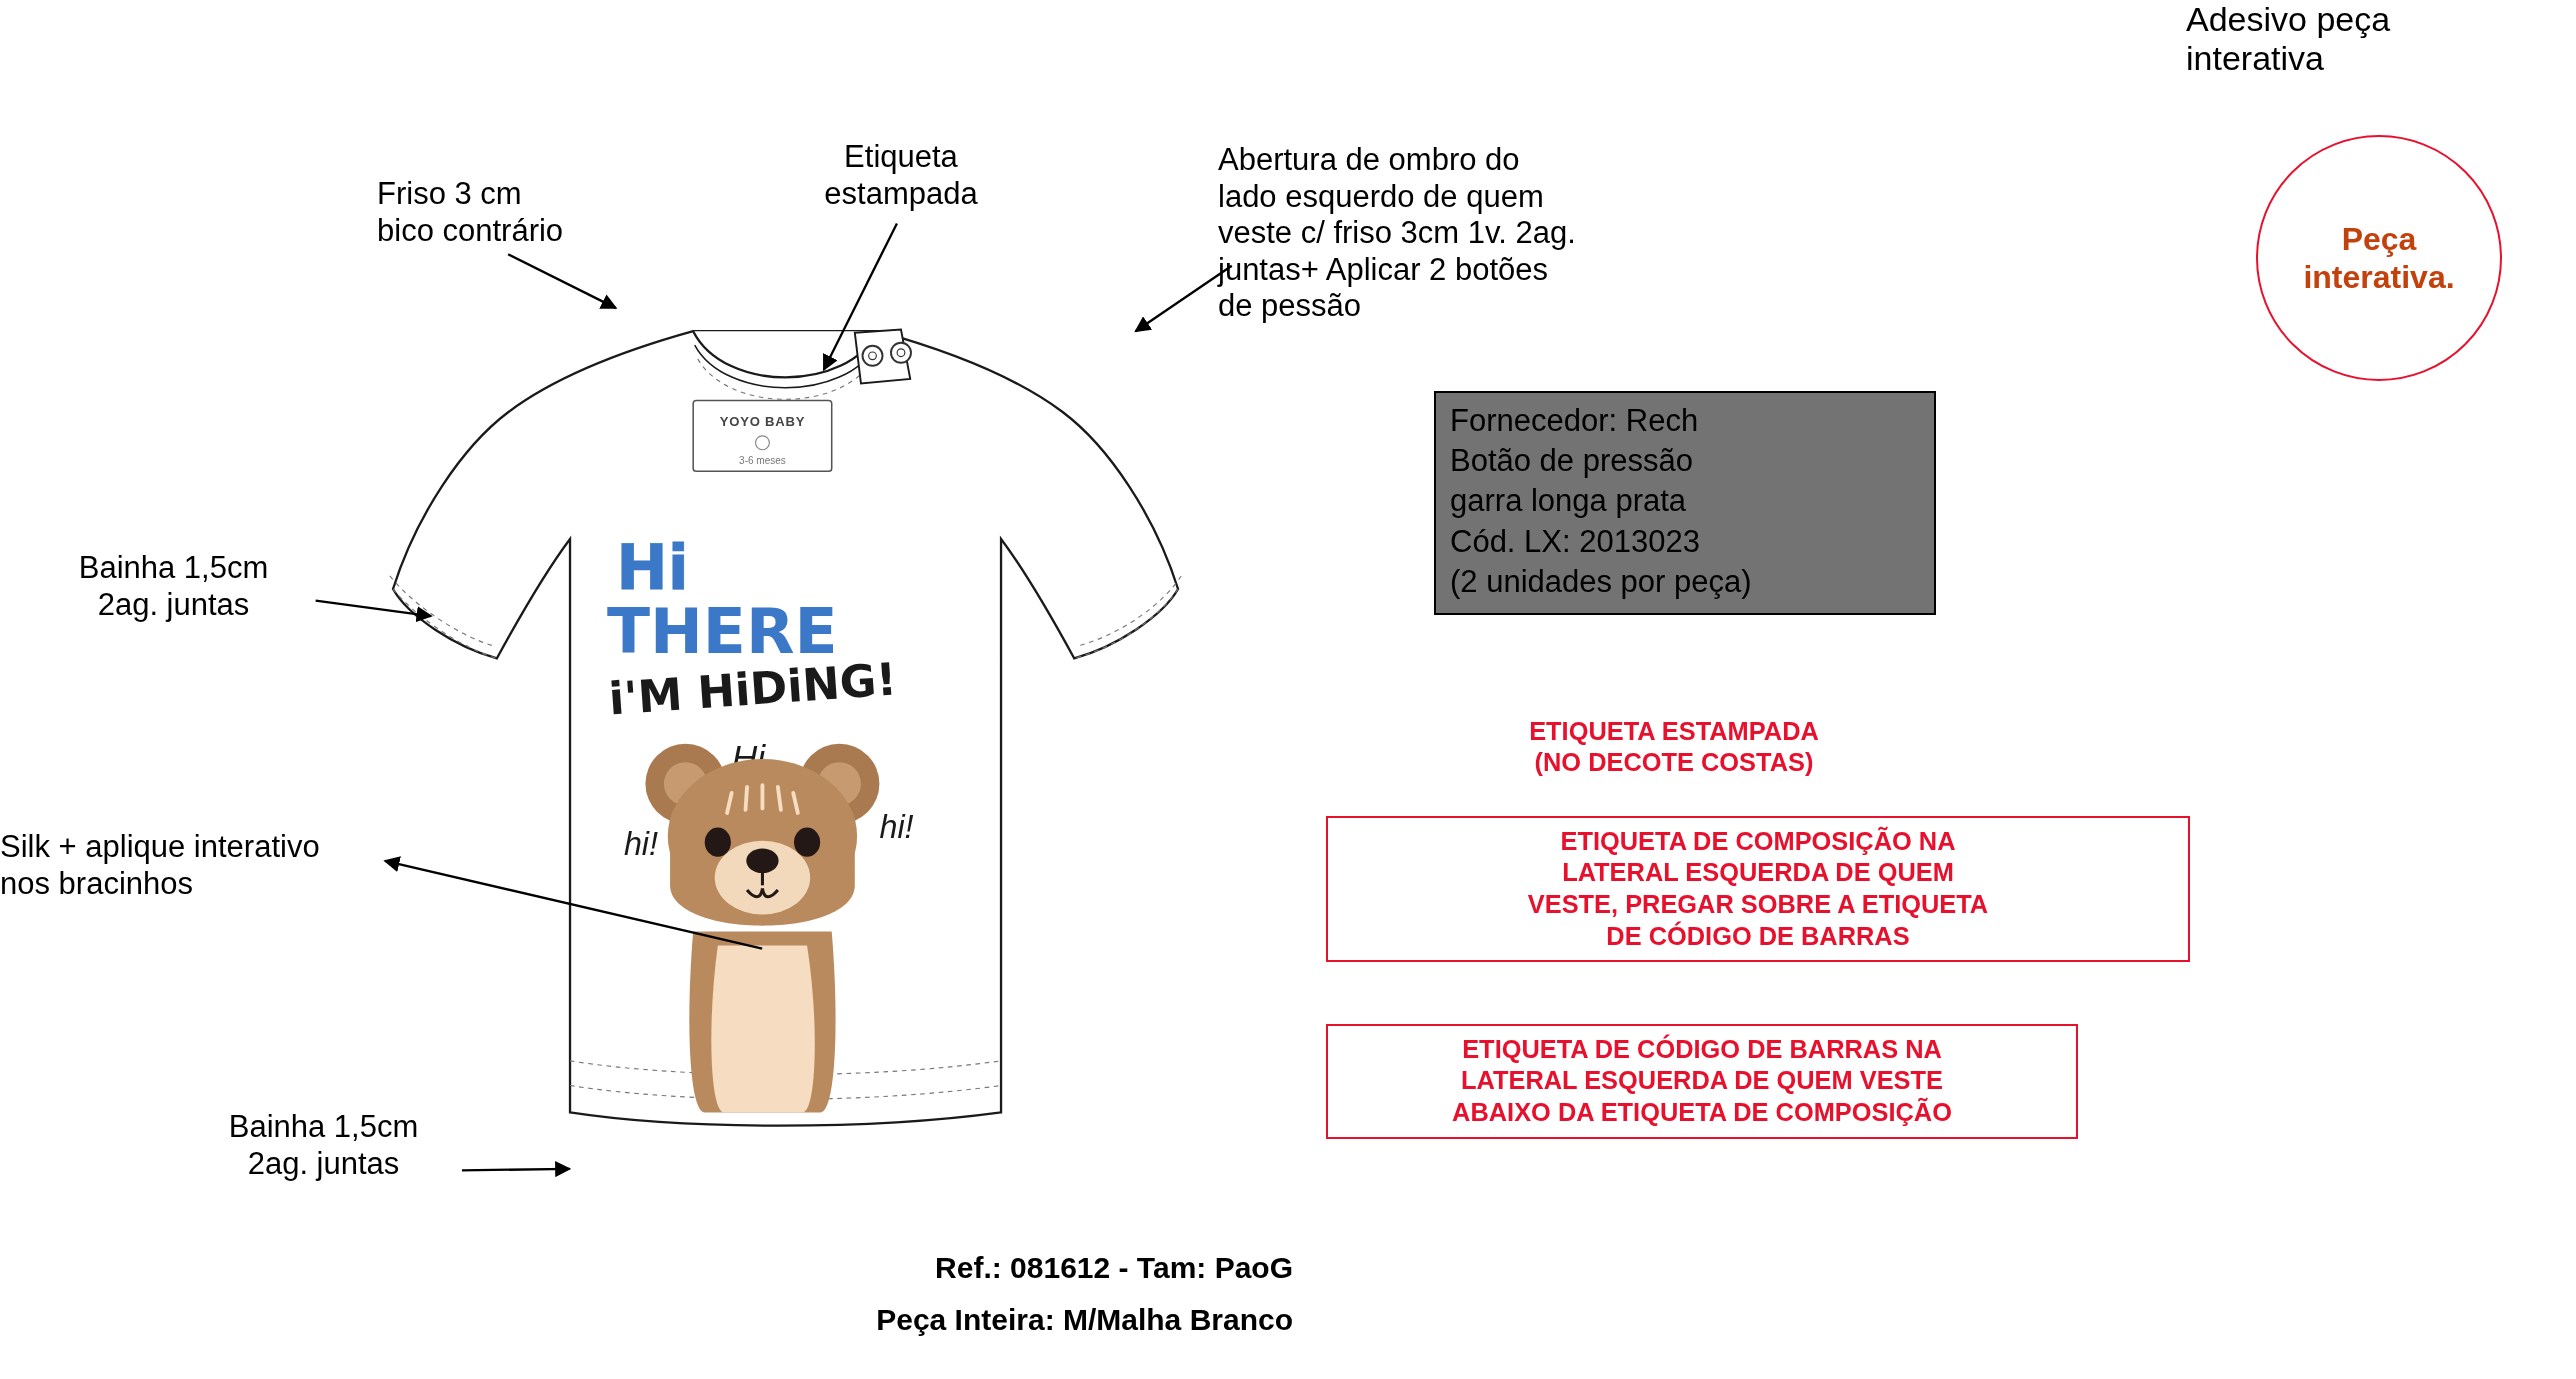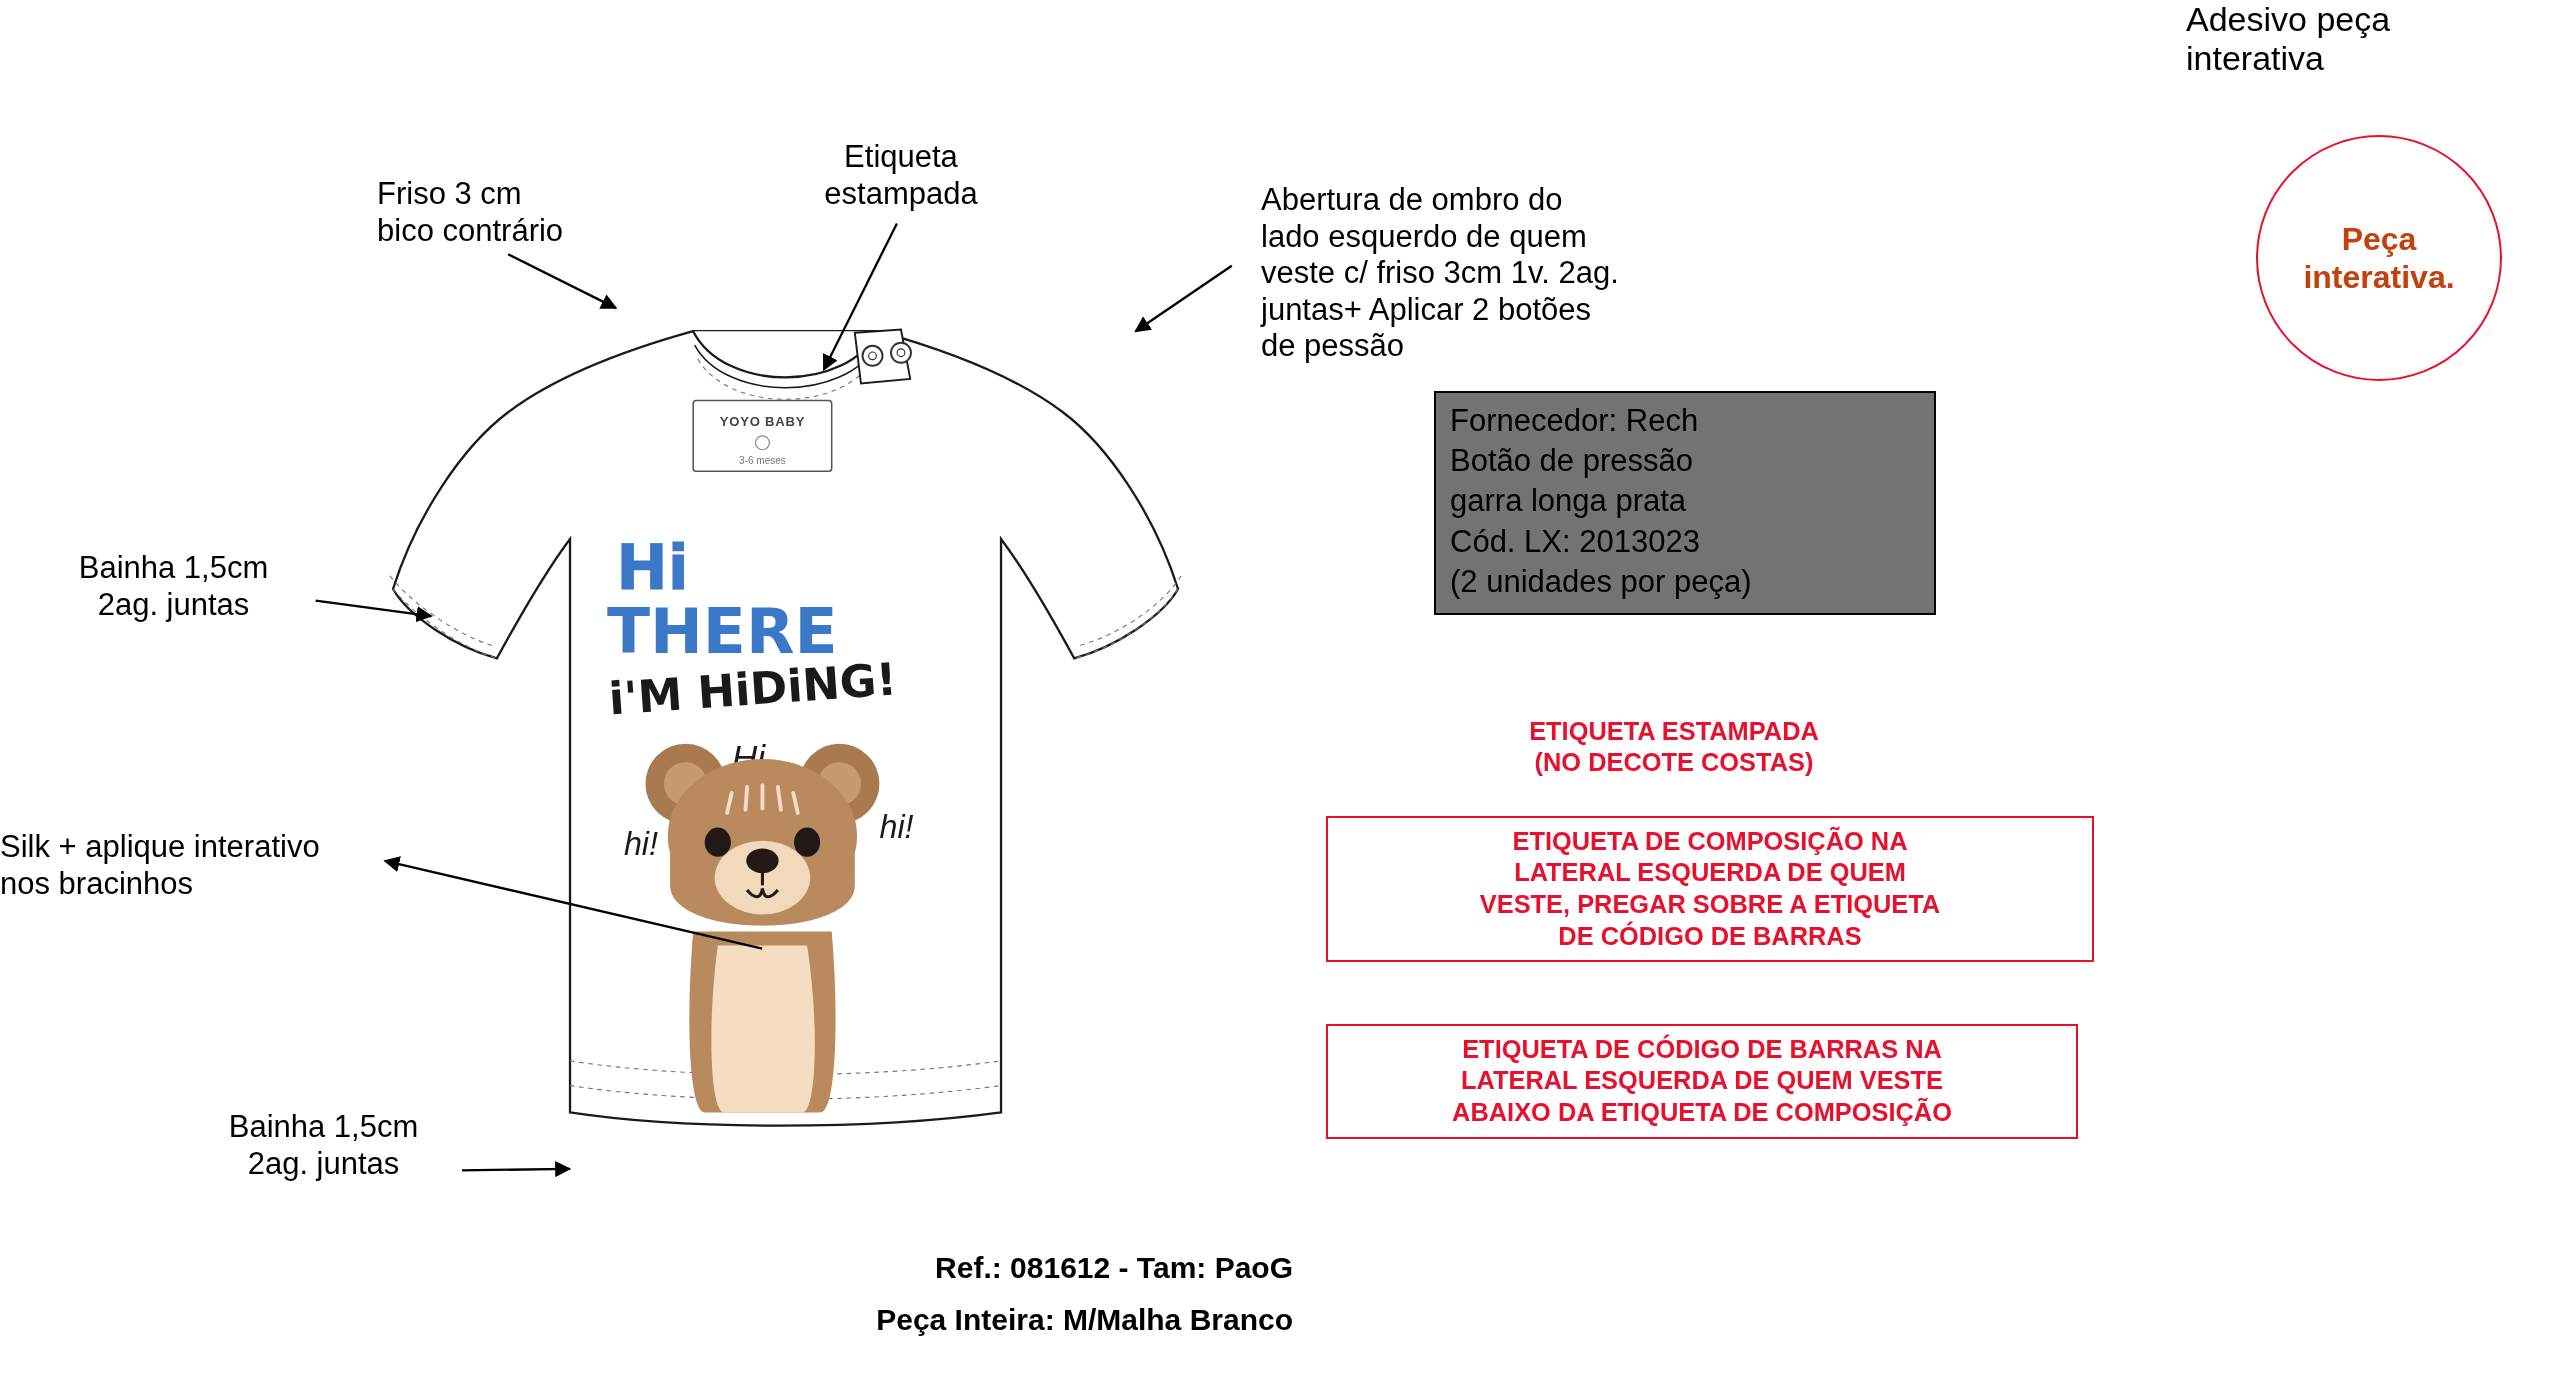--- a/index.html
+++ b/index.html
@@ -220,21 +220,21 @@
 
   <line x1="600" y1="1520" x2="740" y2="1518" stroke="#000" stroke-width="3" marker-end="url(#ah)"></line>
 </svg>
 
 <div class="abs note" style="left:377px; top:176px;">Friso 3 cm
 bico contrário</div>
 
 <div class="abs note note-center" style="left:801px; top:139px; width:200px;">Etiqueta
 estampada</div>
 
-<div class="abs note" style="left:1261px; top:142px; width:493px;margin-top:40px;">Abertura de ombro do
+<div class="abs note" style="left:1218px; top:142px; width:493px;">Abertura de ombro do
 lado esquerdo de quem
 veste c/ friso 3cm 1v. 2ag.
 juntas+ Aplicar 2 botões
 de pessão</div>
 
 <div class="abs note note-center" style="left:31px; top:550px; width:285px;">Bainha 1,5cm
 2ag. juntas</div>
 
 <div class="abs note" style="left:0px; top:797px; width:477px;margin-top:32px;">Silk + aplique interativo
 nos bracinhos</div>
@@ -244,21 +244,21 @@
 
 <div class="abs yellow-box" style="left:1434px; top:391px; width:470px;">Fornecedor: Rech
 Botão de pressão
 garra longa prata
 Cód. LX: 2013023
 (2 unidades por peça)</div>
 
 <div class="abs red-title" style="left:1393px; top:716px; width:562px;">ETIQUETA ESTAMPADA
 (NO DECOTE COSTAS)</div>
 
-<div class="abs red-box" style="left:1326px; top:816px; width:768px;">ETIQUETA DE COMPOSIÇÃO NA
+<div class="abs red-box" style="left:1326px; top:816px; width:864px;">ETIQUETA DE COMPOSIÇÃO NA
 LATERAL ESQUERDA DE QUEM
 VESTE, PREGAR SOBRE A ETIQUETA
 DE CÓDIGO DE BARRAS</div>
 
 <div class="abs red-box" style="left:1326px; top:1024px; width:752px;">ETIQUETA DE CÓDIGO DE BARRAS NA
 LATERAL ESQUERDA DE QUEM VESTE
 ABAIXO DA ETIQUETA DE COMPOSIÇÃO</div>
 
 <div class="abs sticker-title" style="left:2186px; top:0px; width:385px;">Adesivo peça
 interativa</div>

